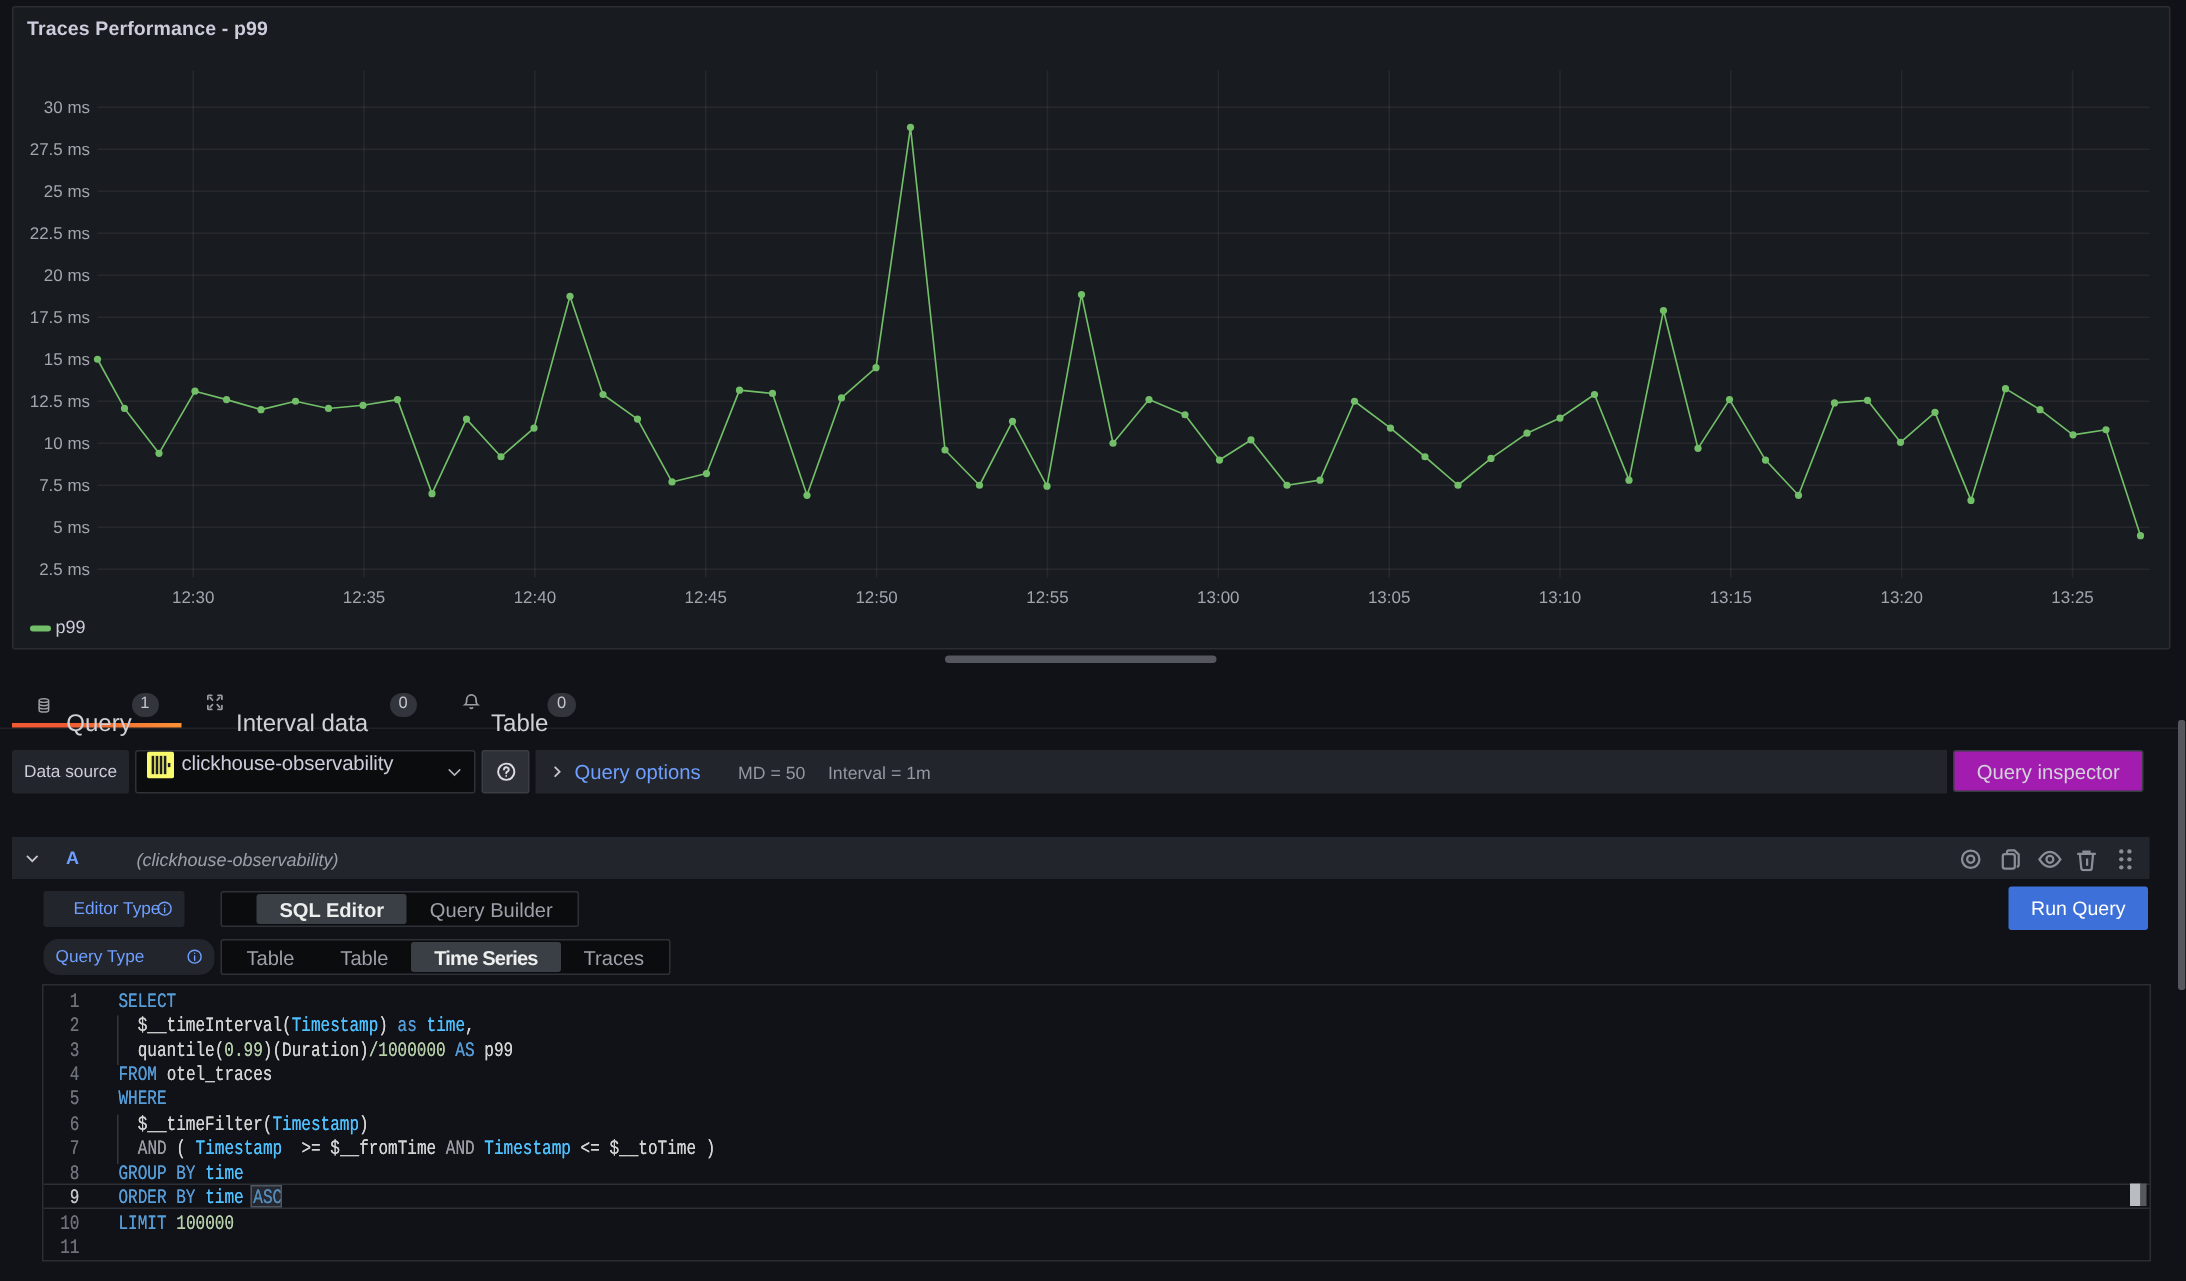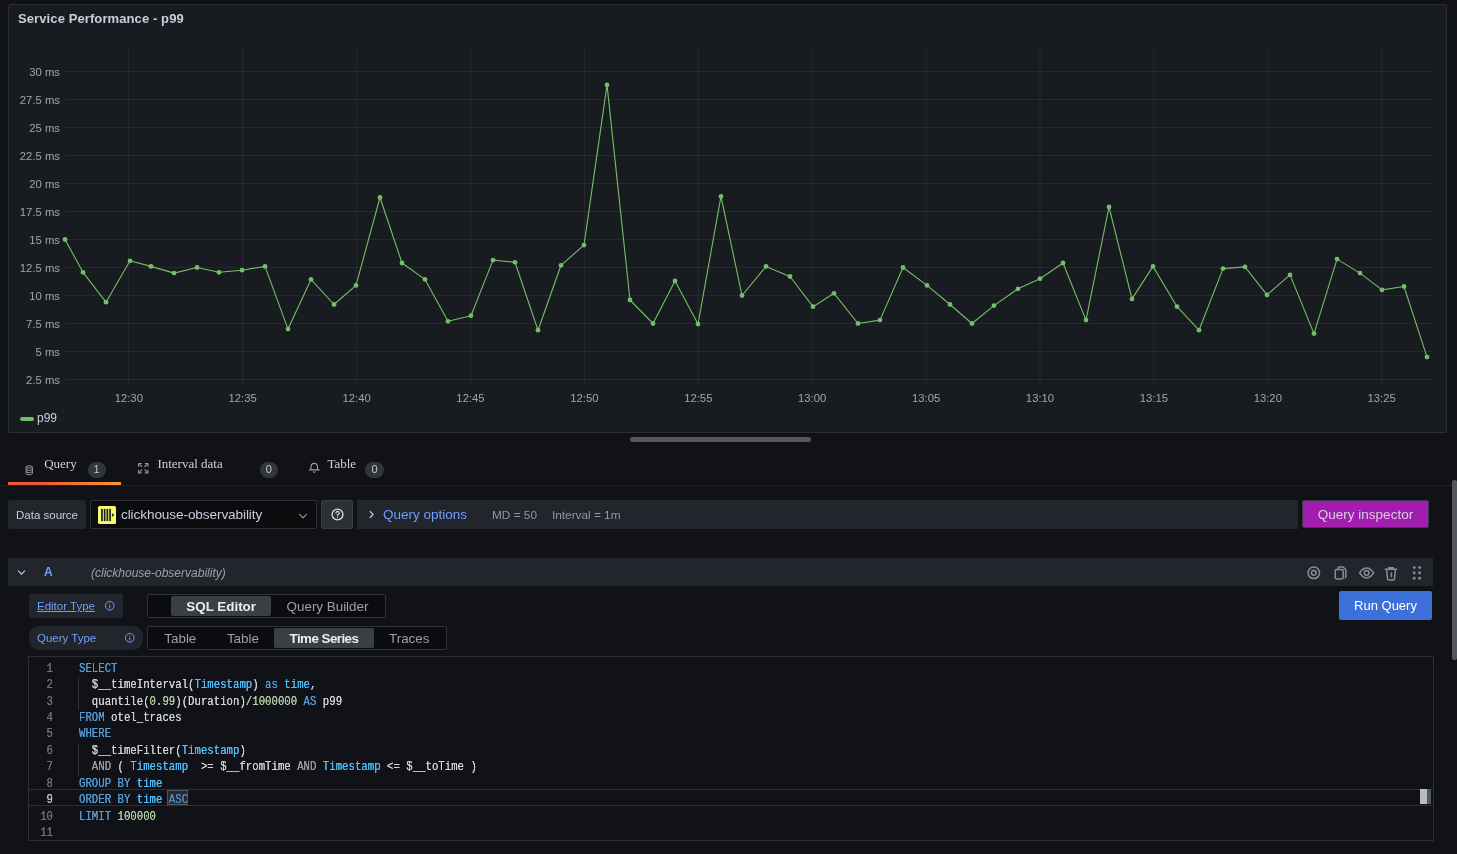--- a/index.html
+++ b/index.html
@@ -4,56 +4,56 @@
 html,body { width:1457px; height:854px; background:#111217; font-family:"Liberation Sans", sans-serif; overflow:hidden; position:relative; }
 .abs { position:absolute; }
 #panel { left:8px; top:4px; width:1439px; height:429px; background:#181b1f; border:1px solid #2b2d33; border-radius:2px; }
 #ptitle { left:18px; top:11px; font-size:13px; font-weight:700; color:#ccccdc; letter-spacing:.1px;}
 #chartsvg { left:0; top:0; }
 #chartsvg text { font-family:"Liberation Sans", sans-serif; font-size:11.3px; fill:#a2a5ae; }
 #legend-dash { left:20px; top:416.5px; width:14px; height:4px; border-radius:2px; background:#73bf69; }
 #legend-txt { left:37px; top:411px; font-size:12px; color:#ccccdc; }
 #hscroll { left:630px; top:437px; width:181px; height:5px; border-radius:3px; background:#54575d; }
 #tabs { left:0px; top:452px; width:1457px; height:34px; border-bottom:1px solid #1f2127; }
-.tabtxt { position:absolute; top:456px; font-size:13px; color:#d0d1d7; font-weight:400;font-family:Liberation Serif, serif; }
+.tabtxt { position:absolute; top:474px; font-size:16px; color:#d0d1d7; font-weight:400; }
 .badge { position:absolute; top:462px; background:#32353c; color:#c4c6cc; border-radius:8px; font-size:11px; height:15.5px; line-height:15.5px; padding:0 6px; font-weight:500;}
 #underline { left:8px; top:481.5px; width:113px; height:3.5px; background:linear-gradient(90deg,#ef5a32 30%,#fb9136 99%); }
 .lbl { background:#22252b; border-radius:2px; color:#ccccdc; font-size:11.5px; font-weight:500; display:flex; align-items:center; }
 #ds-lbl { left:8px; top:500px; width:78px; height:29px; padding-left:8px; }
-#ds-input { left:90px; top:500px; width:227px; height:29px; background:#0b0c0e; border:1px solid #2e3138; border-radius:2px; display:flex; align-items:center; }
+#ds-input { left:90px; top:500px; width:227px; height:29px; background:#0b0c0e; border:1px solid #2e3138; border-radius:2px; display:flex; }
 #ds-input .chname { color:#ccccdc; font-size:13.6px; margin-left:5px; letter-spacing:-.1px; }
 #ds-caret { left:297px; top:508px; }
 #help-btn { left:321px; top:500px; width:32px; height:29px; background:#2d3036; border:1px solid #3a3d44; border-radius:2px; display:flex; align-items:center; justify-content:center; }
 #qopt-bar { left:357px; top:500px; width:941px; height:29px; background:#22252b; display:flex; align-items:center; }
 #qopt-txt { color:#6e9fff; font-size:13.5px; font-weight:500; margin-left:6px; }
 .qopt-meta { color:#9397a0; font-size:11.8px; font-weight:500; }
 #qinspect { left:1302px; top:500px; width:127px; height:28px; background:#a21caf; border:1px solid #393c43; border-radius:2px; color:#d2d3da; font-size:13.5px; font-weight:400; display:flex; align-items:center; justify-content:center; }
 #arow { left:8px; top:558px; width:1425px; height:28px; background:#22252b; }
-#et-lbl { left:29px; top:594px; width:94px; height:24px; padding-left:8px;text-decoration:underline; }
+#et-lbl { left:29px; top:594px; width:94px; height:24px; padding-left:20px; }
 #qt-lbl { left:29px; top:626px; width:114px; height:24px; padding-left:8px;border-radius:10px; }
 .bluelbl { color:#6e9fff !important; font-size:11.5px !important; font-weight:500; }
 .radio { position:absolute; background:#0b0c0e; border:1px solid #2e3138; border-radius:2px; display:flex; align-items:center; height:24px; padding:0 1px; }
 #et-radio { left:147px; top:594px;padding-left:23px; }
 #qt-radio { left:147px; top:626px; }
 .ropt { font-size:13.4px; color:#9da0a8; padding:0 15.3px; height:20px; display:flex; align-items:center; border-radius:2px; }
 .ropt.on { background:#3a3f46; color:#eceded; font-weight:700; }
 #runq { left:1339px; top:591px; width:93px; height:29px; background:#3d71d9; border-radius:2px; color:#ffffff; font-size:13px; font-weight:500; display:flex; align-items:center; justify-content:center; }
 #sqlbox { left:28px; top:656px; width:1406px; height:185px; background:#111218; border:1px solid #2b2d33; }
 .gut { text-shadow:0 0 .3px currentColor; position:absolute; width:53px; text-align:right; font-family:"Liberation Mono", monospace; font-size:13.6px; color:#6d7179; transform:scaleX(0.7865); transform-origin:100% 50%; }
 .code { text-shadow:0 0 .35px currentColor; position:absolute; left:79px; font-family:"Liberation Mono", monospace; font-size:13.6px; white-space:pre; color:#d4d4d4; transform:scaleX(0.7865); transform-origin:0 50%; }
 .k { color:#569cd6; } .t { color:#4fc1ff; } .n { color:#b5cea8; } .a { color:#9a9da3; }
 #curline { left:29px; top:789px; width:1404px; height:16.5px; border-top:1px solid #2c2f35; border-bottom:1px solid #2c2f35; }
 #ascbox { left:167.3px; top:790px; width:21px; height:15px; background:rgba(88,98,110,.28); border:1px solid #4e565f; }
 #ruler-cursor { left:1420px; top:789px; width:7px; height:15px; background:#b9bcc1; }
 #ruler-cursor2 { left:1427px; top:789px; width:4px; height:15px; background:#55585d; }
 #vscroll { left:1452px; top:480px; width:5px; height:180px; background:#54575d; border-radius:2px;}
 .ig { position:absolute; left:78px; width:1px; background:#33363c; }
 </style></head><body>
 <div class="abs" id="panel"></div>
-<div class="abs" id="ptitle">Service Performance - p99</div>
+<div class="abs" id="ptitle">Traces Performance - p99</div>
 <svg class="abs" id="chartsvg" width="1457" height="433" viewBox="0 0 1457 433">
 <g stroke="rgba(204,204,220,0.08)" stroke-width="1">
 <line x1="65" y1="71.5" x2="1433" y2="71.5"></line>
       <line x1="65" y1="99.5" x2="1433" y2="99.5"></line>
       <line x1="65" y1="127.5" x2="1433" y2="127.5"></line>
       <line x1="65" y1="155.5" x2="1433" y2="155.5"></line>
       <line x1="65" y1="183.5" x2="1433" y2="183.5"></line>
       <line x1="65" y1="211.5" x2="1433" y2="211.5"></line>
       <line x1="65" y1="239.5" x2="1433" y2="239.5"></line>
       <line x1="65" y1="267.5" x2="1433" y2="267.5"></line>

